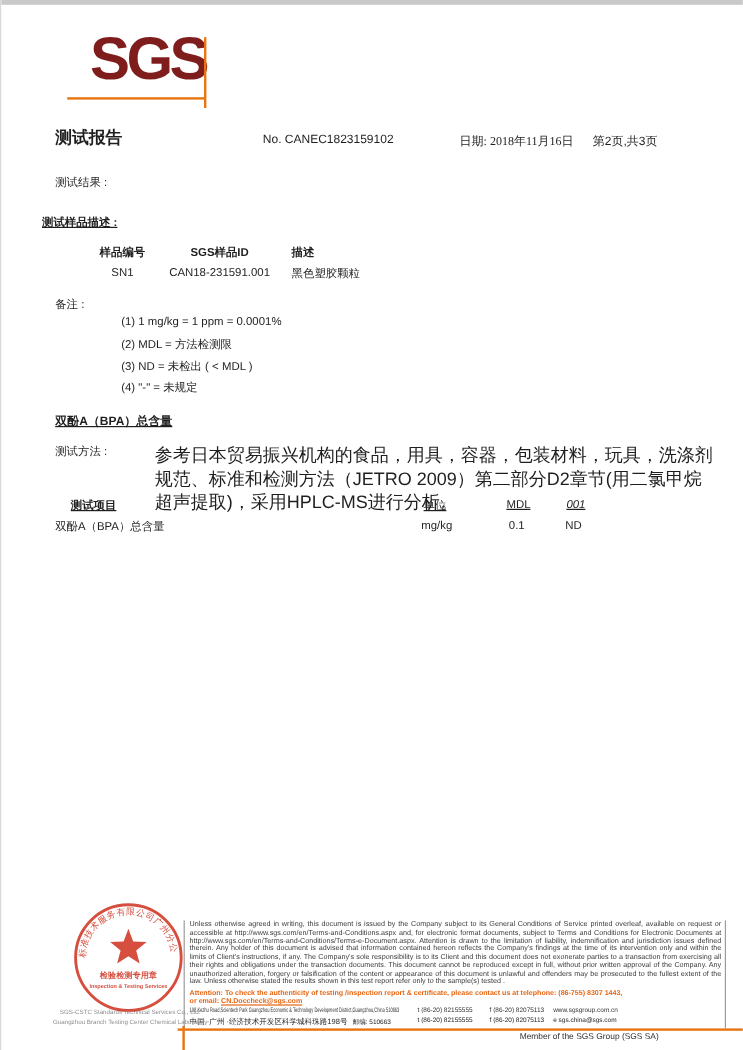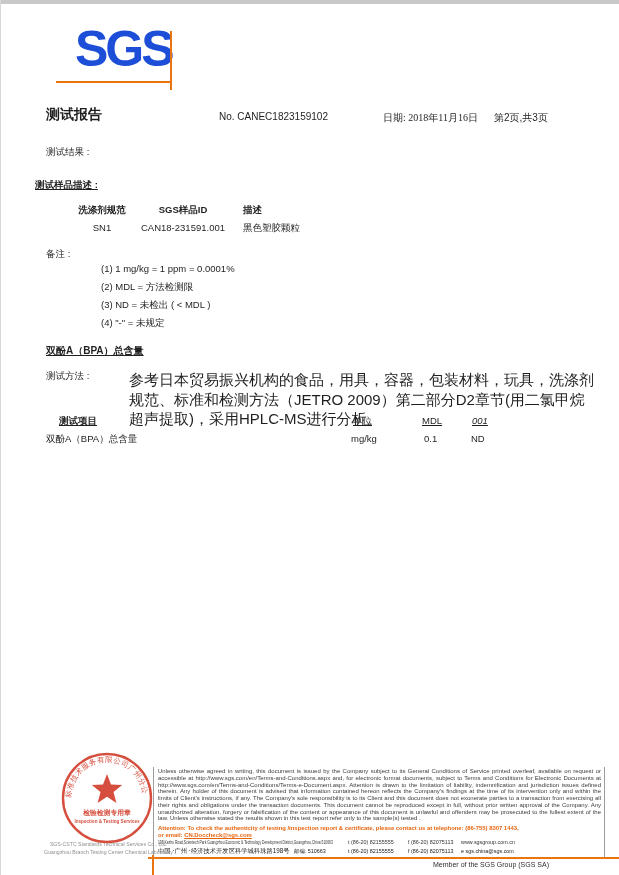--- a/index.html
+++ b/index.html
@@ -4,21 +4,21 @@
 <style>
   html,body{margin:0;padding:0;}
   body{
     width:619px;height:875px;position:relative;background:#ffffff;overflow:hidden;
     font-family:"Liberation Sans",sans-serif;color:#1f1f1f;
     border-left:1px solid #d8d8d8;box-sizing:border-box;
   }
   .abs{position:absolute;}
   .top-edge{left:0;top:0;width:619px;height:4px;background:#c9c9c9;}
   
-  .logo-text{left:74px;top:24px;font-size:50px;font-weight:bold;color:#1d4ed8;letter-spacing:-3px;line-height:1;}
+  .logo-text{left:74px;top:24px;font-size:50px;font-weight:bold;color:#7f1d1d;letter-spacing:-3px;line-height:1;}
   .logo-hline{left:55px;top:81px;width:115px;height:2px;background:#e87511;}
   .logo-vline{left:169px;top:31px;width:2px;height:59px;background:#e87511;}
   
   .report-title{left:45px;top:106px;font-size:14px;font-weight:bold;}
   .report-no{left:218px;top:111px;font-size:10px;}
   .report-date{left:382px;top:111px;font-size:10px;font-family:Liberation Serif, serif;}
   .report-pages{left:493px;top:111px;font-size:10px;}
   .lbl{font-size:9.5px;}
   .results-label{left:45px;top:146px;}
   .sample-desc-label{left:34px;top:179px;font-weight:bold;text-decoration:underline;}
@@ -79,21 +79,21 @@
 <div class="abs logo-vline"></div>
 
 <div class="abs report-title">测试报告</div>
 <div class="abs report-no">No. CANEC1823159102</div>
 <div class="abs report-date">日期: 2018年11月16日</div>
 <div class="abs report-pages">第2页,共3页</div>
 
 <div class="abs lbl results-label">测试结果 :</div>
 <div class="abs lbl sample-desc-label">测试样品描述 :</div>
 
-<div class="abs s-head s-col1">洗涤剂规范</div>
+<div class="abs s-head s-col1">样品编号</div>
 <div class="abs s-head s-col2">SGS样品ID</div>
 <div class="abs s-head s-col3">描述</div>
 <div class="abs s-row s-col1">SN1</div>
 <div class="abs s-row s-col2">CAN18-231591.001</div>
 <div class="abs s-row s-col3">黑色塑胶颗粒</div>
 
 <div class="abs lbl remark-label">备注 :</div>
 <div class="abs remark" style="top:263px;">(1) 1 mg/kg = 1 ppm = 0.0001%</div>
 <div class="abs remark" style="top:281px;">(2) MDL = 方法检测限</div>
 <div class="abs remark" style="top:299px;">(3) ND = 未检出 ( &lt; MDL )</div>

